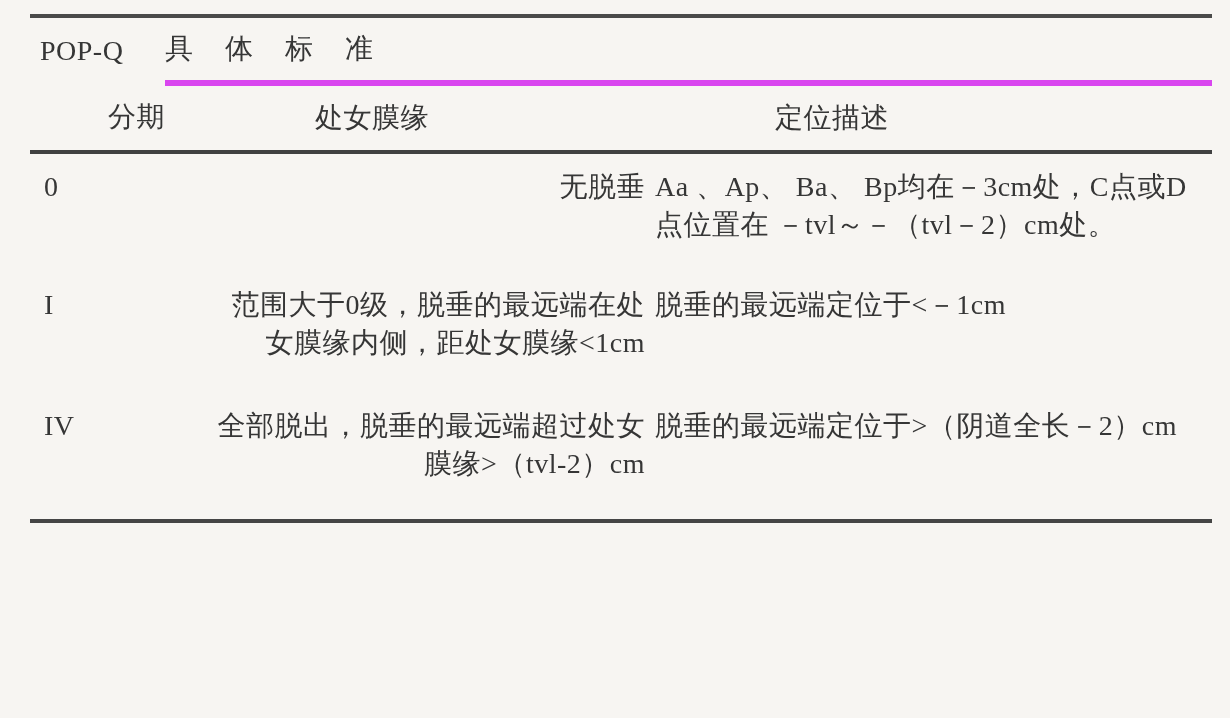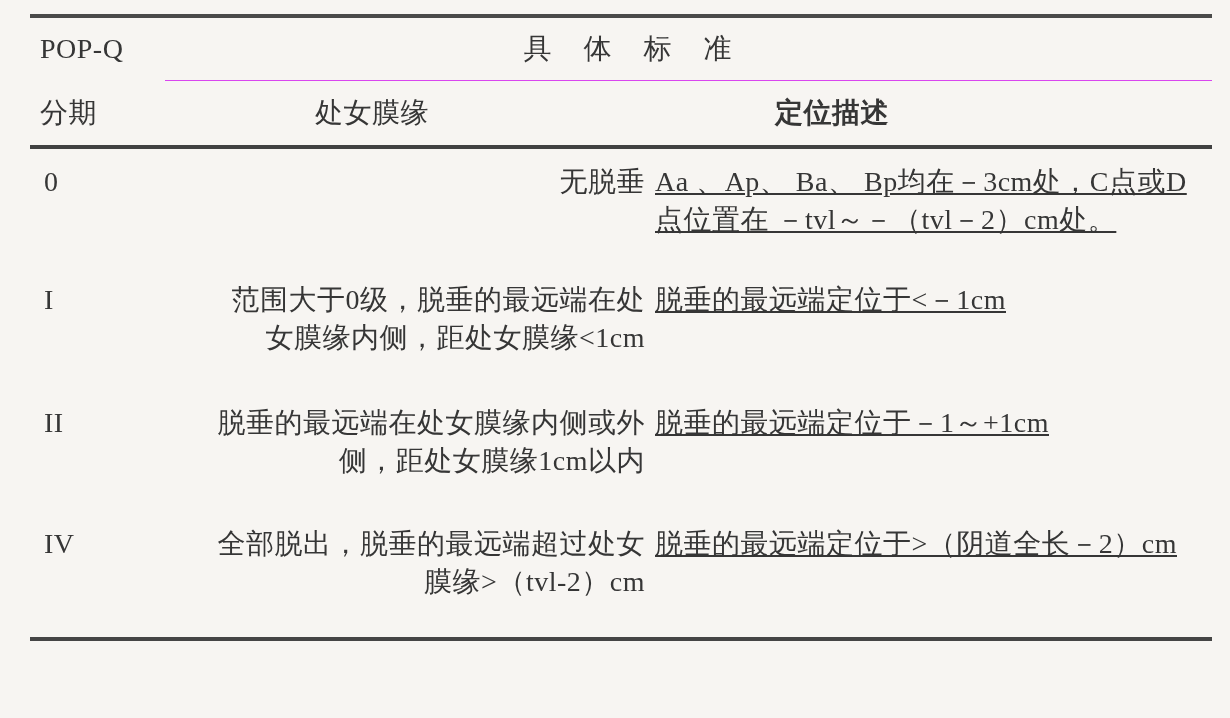--- a/index.html
+++ b/index.html
@@ -41,41 +41,40 @@
   }
 
   
   tr.hdr-top td {
     vertical-align: middle;
     height: 62px;
     white-space: normal;
   }
   td.cell-popq { padding-left: 10px; }
   td.cell-group-title {
-    text-align: center;
     padding-right: 120px;
     letter-spacing: 2px;
-    border-bottom: 1px solid #d946ef;
+    border-bottom: 6px solid #d946ef;
   }
 
   
   tr.hdr-sub td {
     vertical-align: middle;
     height: 64px;
     white-space: normal;
     border-bottom: 4px solid #414141;
   }
-  td.cell-stage-hdr  { padding-left: 10px; }
+  td.cell-stage-hdr  { padding-left: 10px; text-align: right; }
   td.cell-anatomy-hdr  { padding-left: 150px; }
-  td.cell-position-hdr { padding-left: 130px; font-weight: bold; }
+  td.cell-position-hdr { padding-left: 130px; }
 
   
   td.cell-stage   { padding-left: 14px; }
   td.cell-anatomy { padding-left: 2px; text-align: right; }
-  td.cell-position{ padding-left: 10px; text-decoration: underline; }
+  td.cell-position{ padding-left: 10px; }
 
   tr.row-0  td { padding-top: 14px; height: 100px; }
   tr.row-1  td { padding-top: 18px; height: 105px; }
   tr.row-2  td { padding-top: 18px; height: 105px; }
   tr.row-3  td { padding-top: 10px; height: 125px; }
   tr.row-4  td { padding-top: 16px; height: 112px; }
 </style>
 </head>
 <body>
 
@@ -106,26 +105,20 @@
 点位置在 －tvl～－（tvl－2）cm处。</td>
     </tr>
 
     <tr class="row-1">
       <td class="cell-stage">I</td>
       <td class="cell-anatomy">范围大于0级，脱垂的最远端在处
 女膜缘内侧，距处女膜缘&lt;1cm</td>
       <td class="cell-position">脱垂的最远端定位于&lt;－1cm</td>
     </tr>
 
-    <tr class="row-2">
-      <td class="cell-stage">II</td>
-      <td class="cell-anatomy">脱垂的最远端在处女膜缘内侧或外
-侧，距处女膜缘1cm以内</td>
-      <td class="cell-position">脱垂的最远端定位于－1～+1cm</td>
-    </tr>
 
 
     <tr class="row-4">
       <td class="cell-stage">IV</td>
       <td class="cell-anatomy">全部脱出，脱垂的最远端超过处女
 膜缘&gt;（tvl-2）cm</td>
       <td class="cell-position">脱垂的最远端定位于&gt;（阴道全长－2）cm</td>
     </tr>
   </tbody>
     </table>

